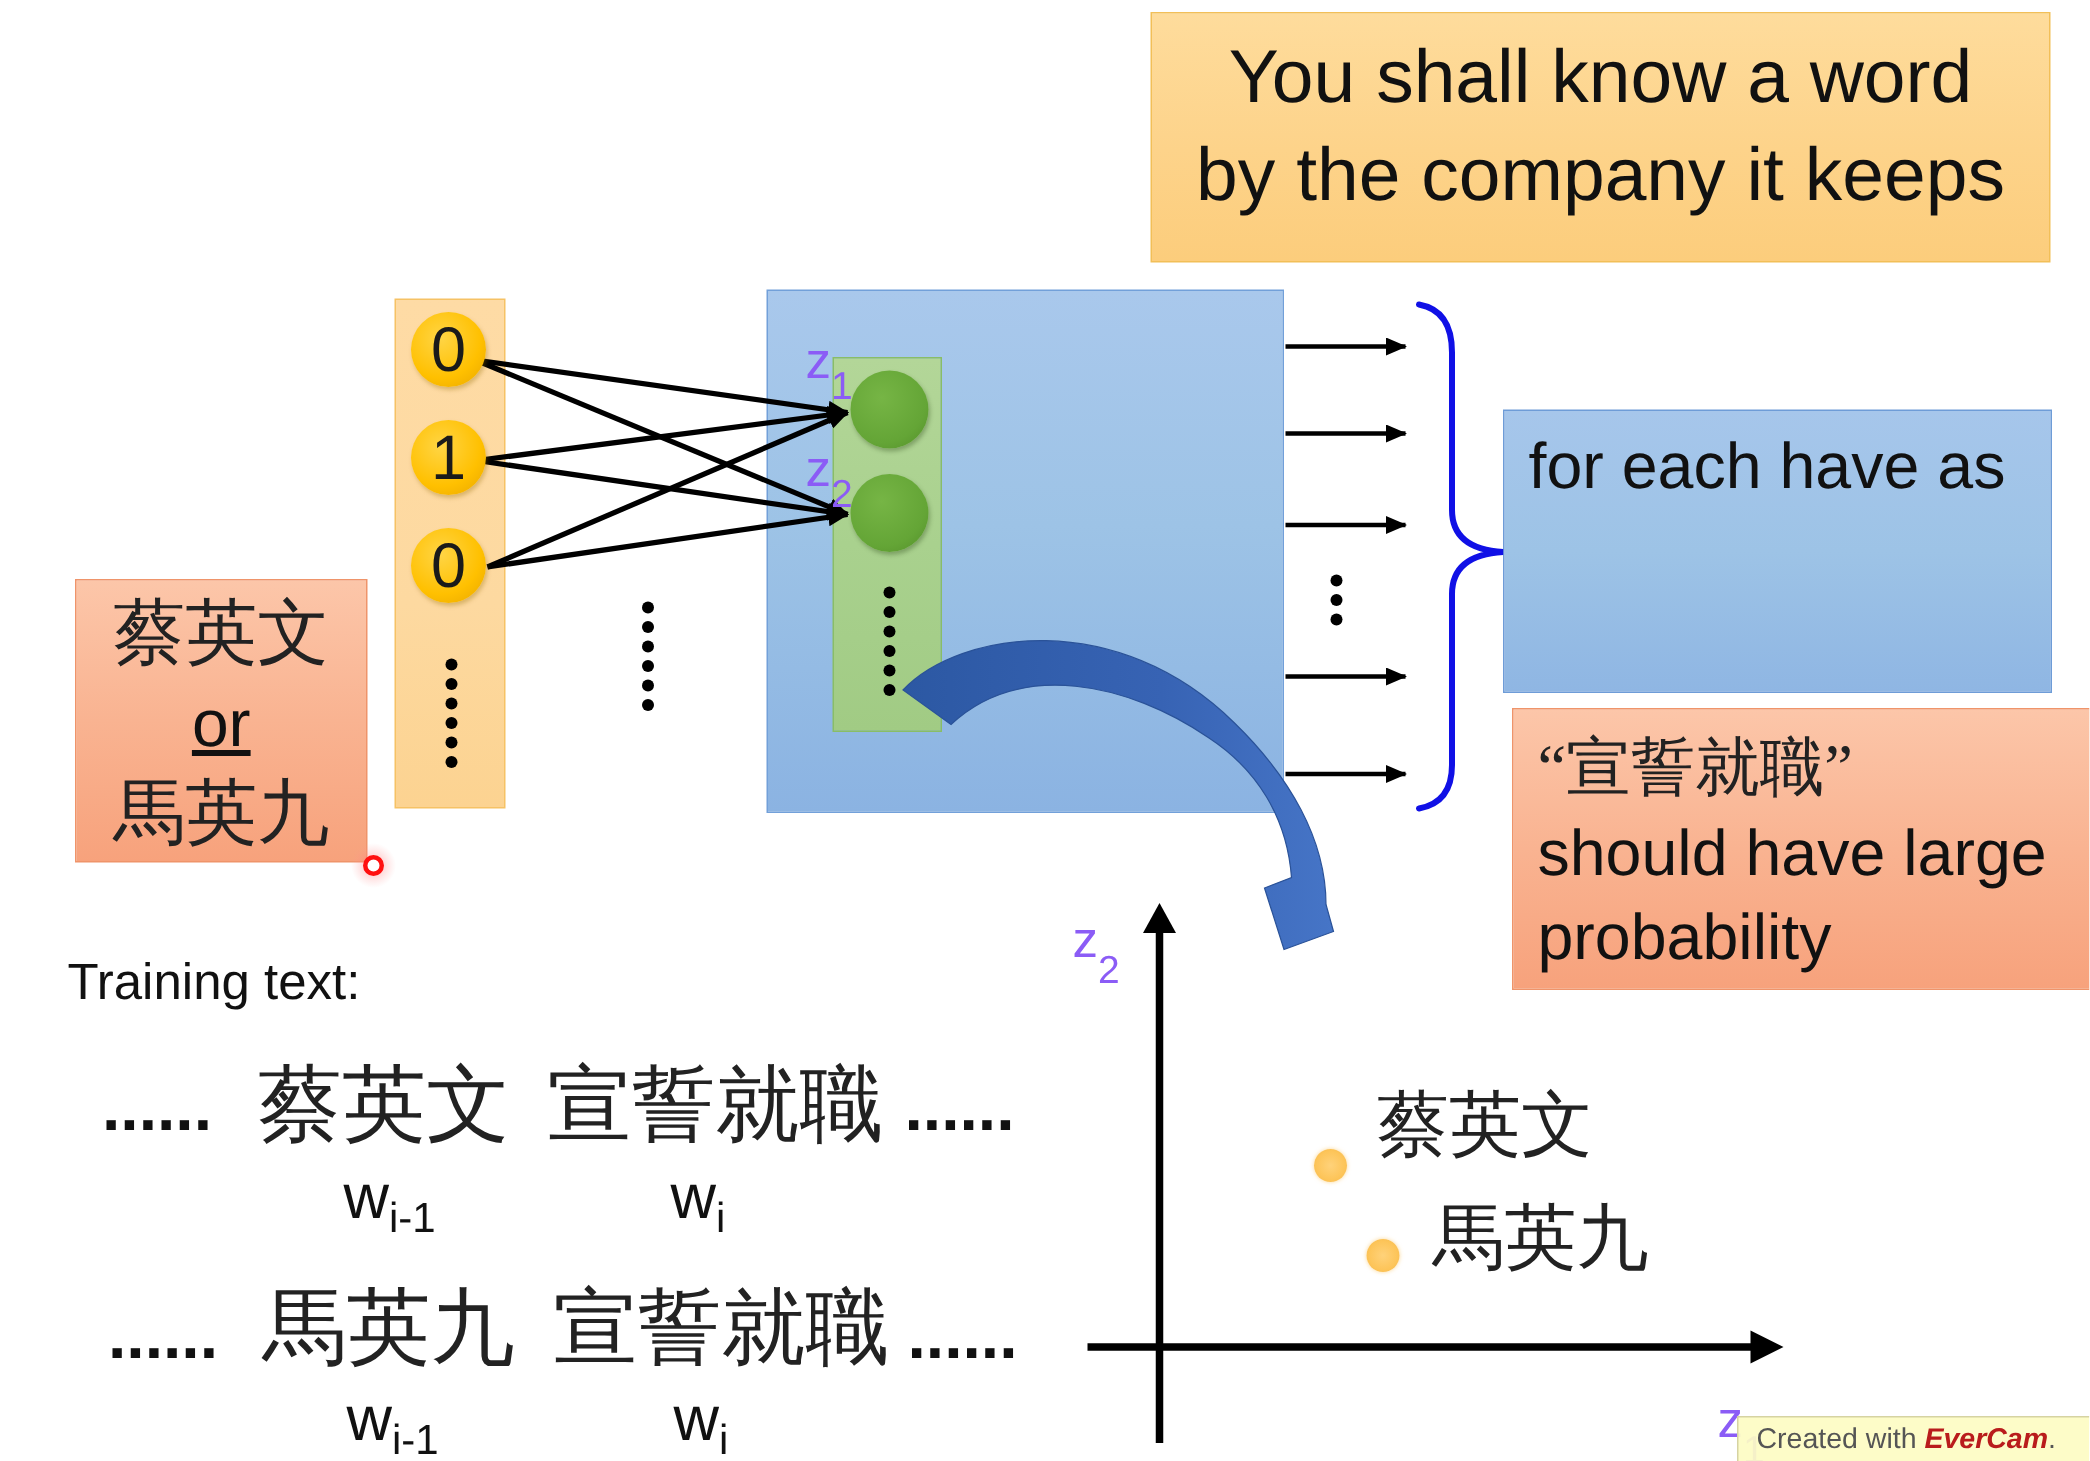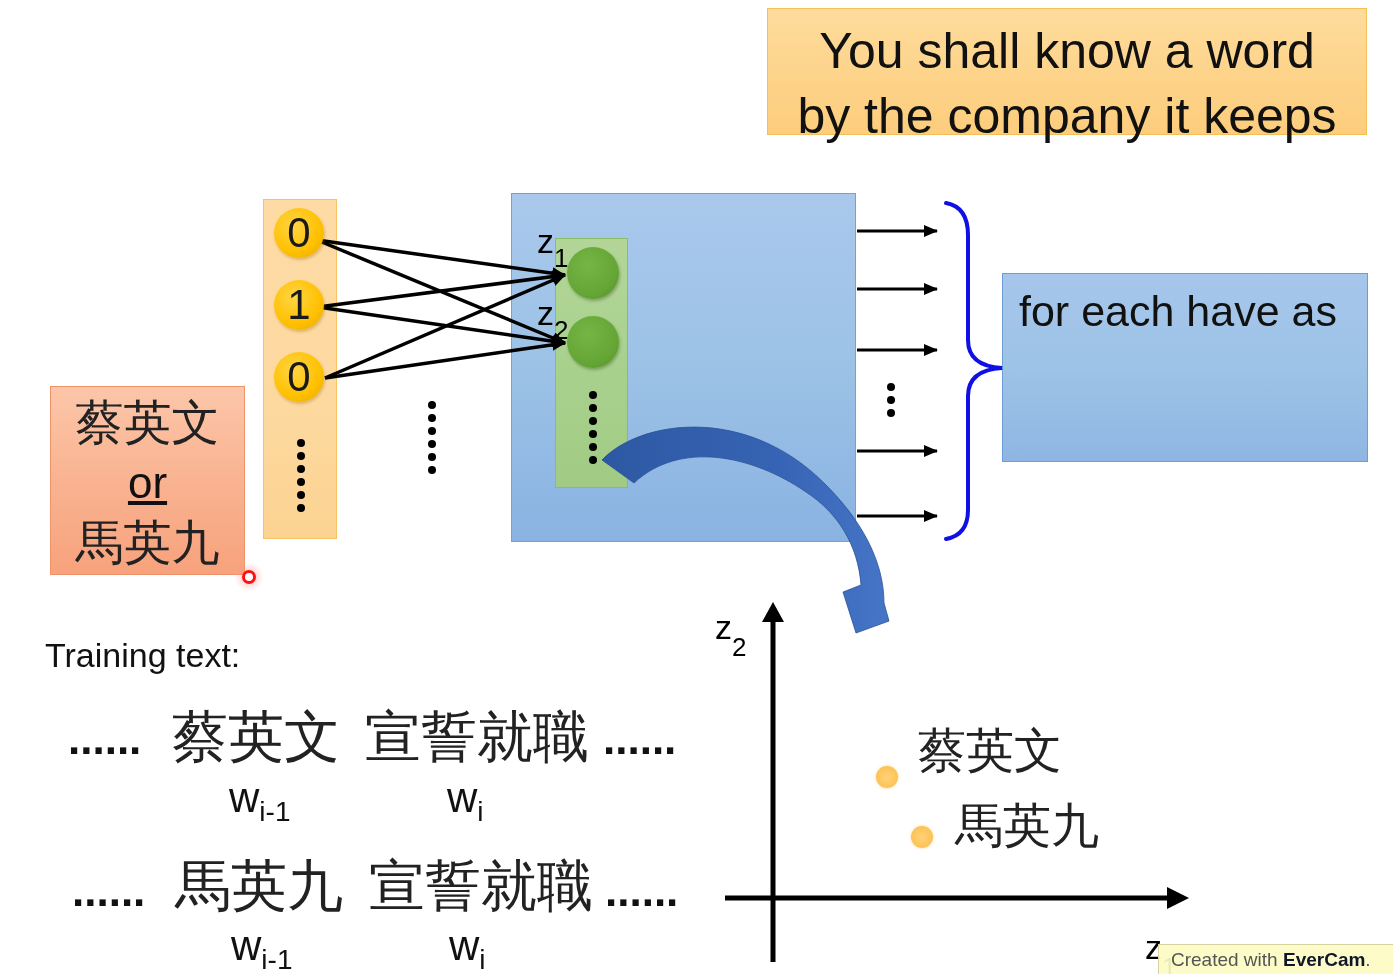--- a/index.html
+++ b/index.html
@@ -44,21 +44,21 @@
   }
   .hidden-column {
     background: linear-gradient(#b3d698, var(--hidden-column, #a9d18e) 50%, #a1cb84);
     border: 1px solid #89bd67;
   }
   .hidden-node {
     width: 52px; height: 52px; border-radius: 50%;
     background: radial-gradient(circle at 40% 35%, #76b545, var(--hidden-node, #64a536) 65%, #528d29 100%);
     box-shadow: 1px 2px 3px rgba(40,70,20,0.35);
   }
-  .zlabel { font-size: 34px; line-height: 34px; color: #000000; }
+  .zlabel { font-size: 34px; line-height: 34px; color: #8b5cf6; }
   .zlabel sub { font-size: 26px; vertical-align: -14px; line-height: 0; }
   .plot-z sub { vertical-align: -17px; }
 
   .output-box {
     background: linear-gradient(#a6c6eb, var(--output-box, #9dc3e6) 50%, #8fb6e3);
     border: 1px solid #6e9cd7;
     font-size: 43px; line-height: 57px; padding: 9px 0 0 16px;
   }
   .output-box sub, .tag sub { font-size: 28px; vertical-align: -9px; line-height: 0; }
 
@@ -81,29 +81,29 @@
     background: radial-gradient(circle, #ffd27a 0%, var(--point, #fdc55a) 60%, #f5b645 100%);
     box-shadow: 0 0 3px rgba(250,190,80,0.6);
   }
   .plot-word { font-size: 48px; line-height: 48px; }
 
   .watermark {
     background: rgba(253,252,196,0.93);
     border-top: 1px solid #d6d3a2; border-left: 1px solid #d6d3a2;
     font-size: 19px; line-height: 29px; padding-left: 12px; color: #555;
   }
-  .watermark b { color: #0f172a; }
+  .watermark b { color: #b91c1c; font-style: italic; }
 </style>
 </head>
 <body>
 
 <div class="slide">
 
 
-  <div class="abs quote-box layer-box" style="left:767px; top:8px; width:600px; height:127px;">
+  <div class="abs quote-box layer-box" style="left:767px; top:8px; width:600px; height:167px;">
     <div>You shall know a word</div>
     <div>by the company it keeps</div>
   </div>
 
   <div class="abs salmon-box word-box layer-box" style="left:50px; top:386px; width:195px; height:189px;">
     <div class="cjk">蔡英文</div>
     <div class="or">or</div>
     <div class="cjk">馬英九</div>
   </div>
 
@@ -120,20 +120,25 @@
     <span>z</span><sub>1</sub>
   </div>
   <div class="abs zlabel layer-text" style="left:537px; top:296px;">
     <span>z</span><sub>2</sub>
   </div>
 
   <div class="abs output-box layer-box" style="left:1002px; top:273px; width:366px; height:189px;">
     <div>for each have as</div>
   </div>
 
+  <div class="abs salmon-box target-box layer-box" style="left:1008px; top:472px; width:386px; height:188px;">
+    <div class="cjk" style="color:#222;">“宣誓就職”</div>
+    <div>should have large</div>
+    <div>probability</div>
+  </div>
 
   <div class="abs section-label layer-text" style="left:45px; top:630px;">Training text:</div>
 
   <div class="abs ellipsis layer-text" style="left:68px; top:717px;">......</div>
   <div class="abs train-word cjk layer-text" style="left:172px; top:709px;">蔡英文</div>
   <div class="abs train-word cjk layer-text" style="left:365px; top:709px;">宣誓就職</div>
   <div class="abs ellipsis layer-text" style="left:603px; top:717px;">......</div>
   <div class="abs tag layer-text" style="left:229px; top:777px;">
     <span>w</span><sub>i-1</sub>
   </div>

